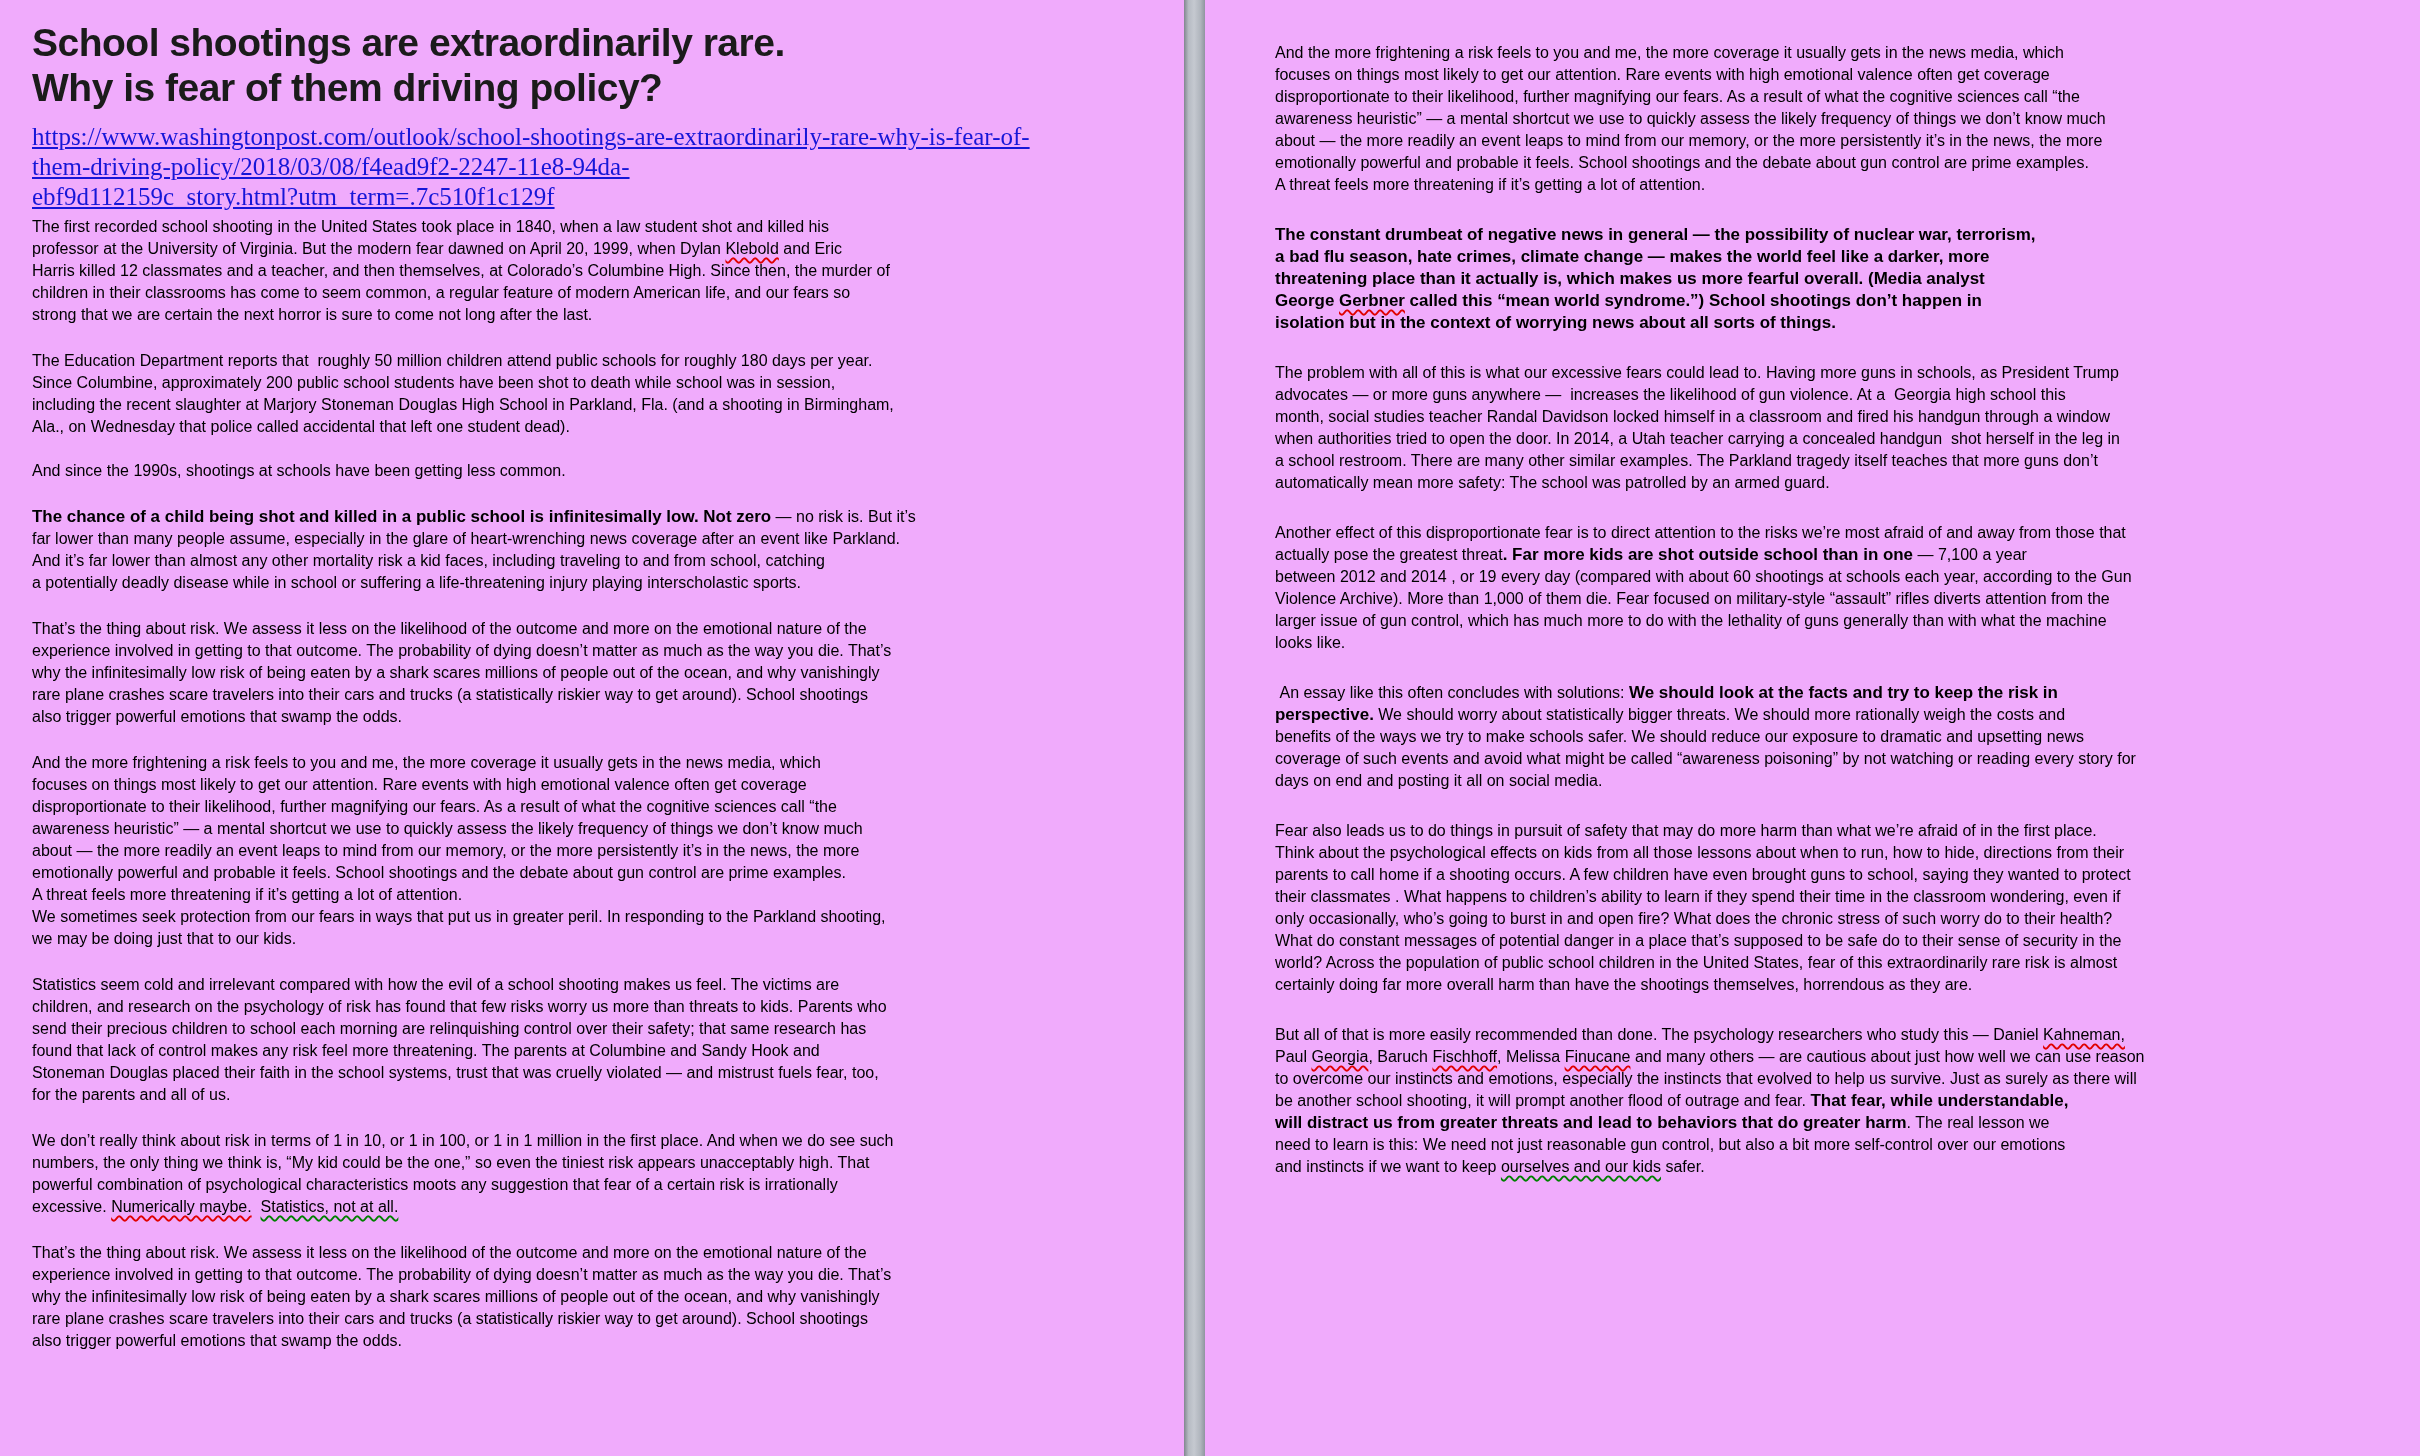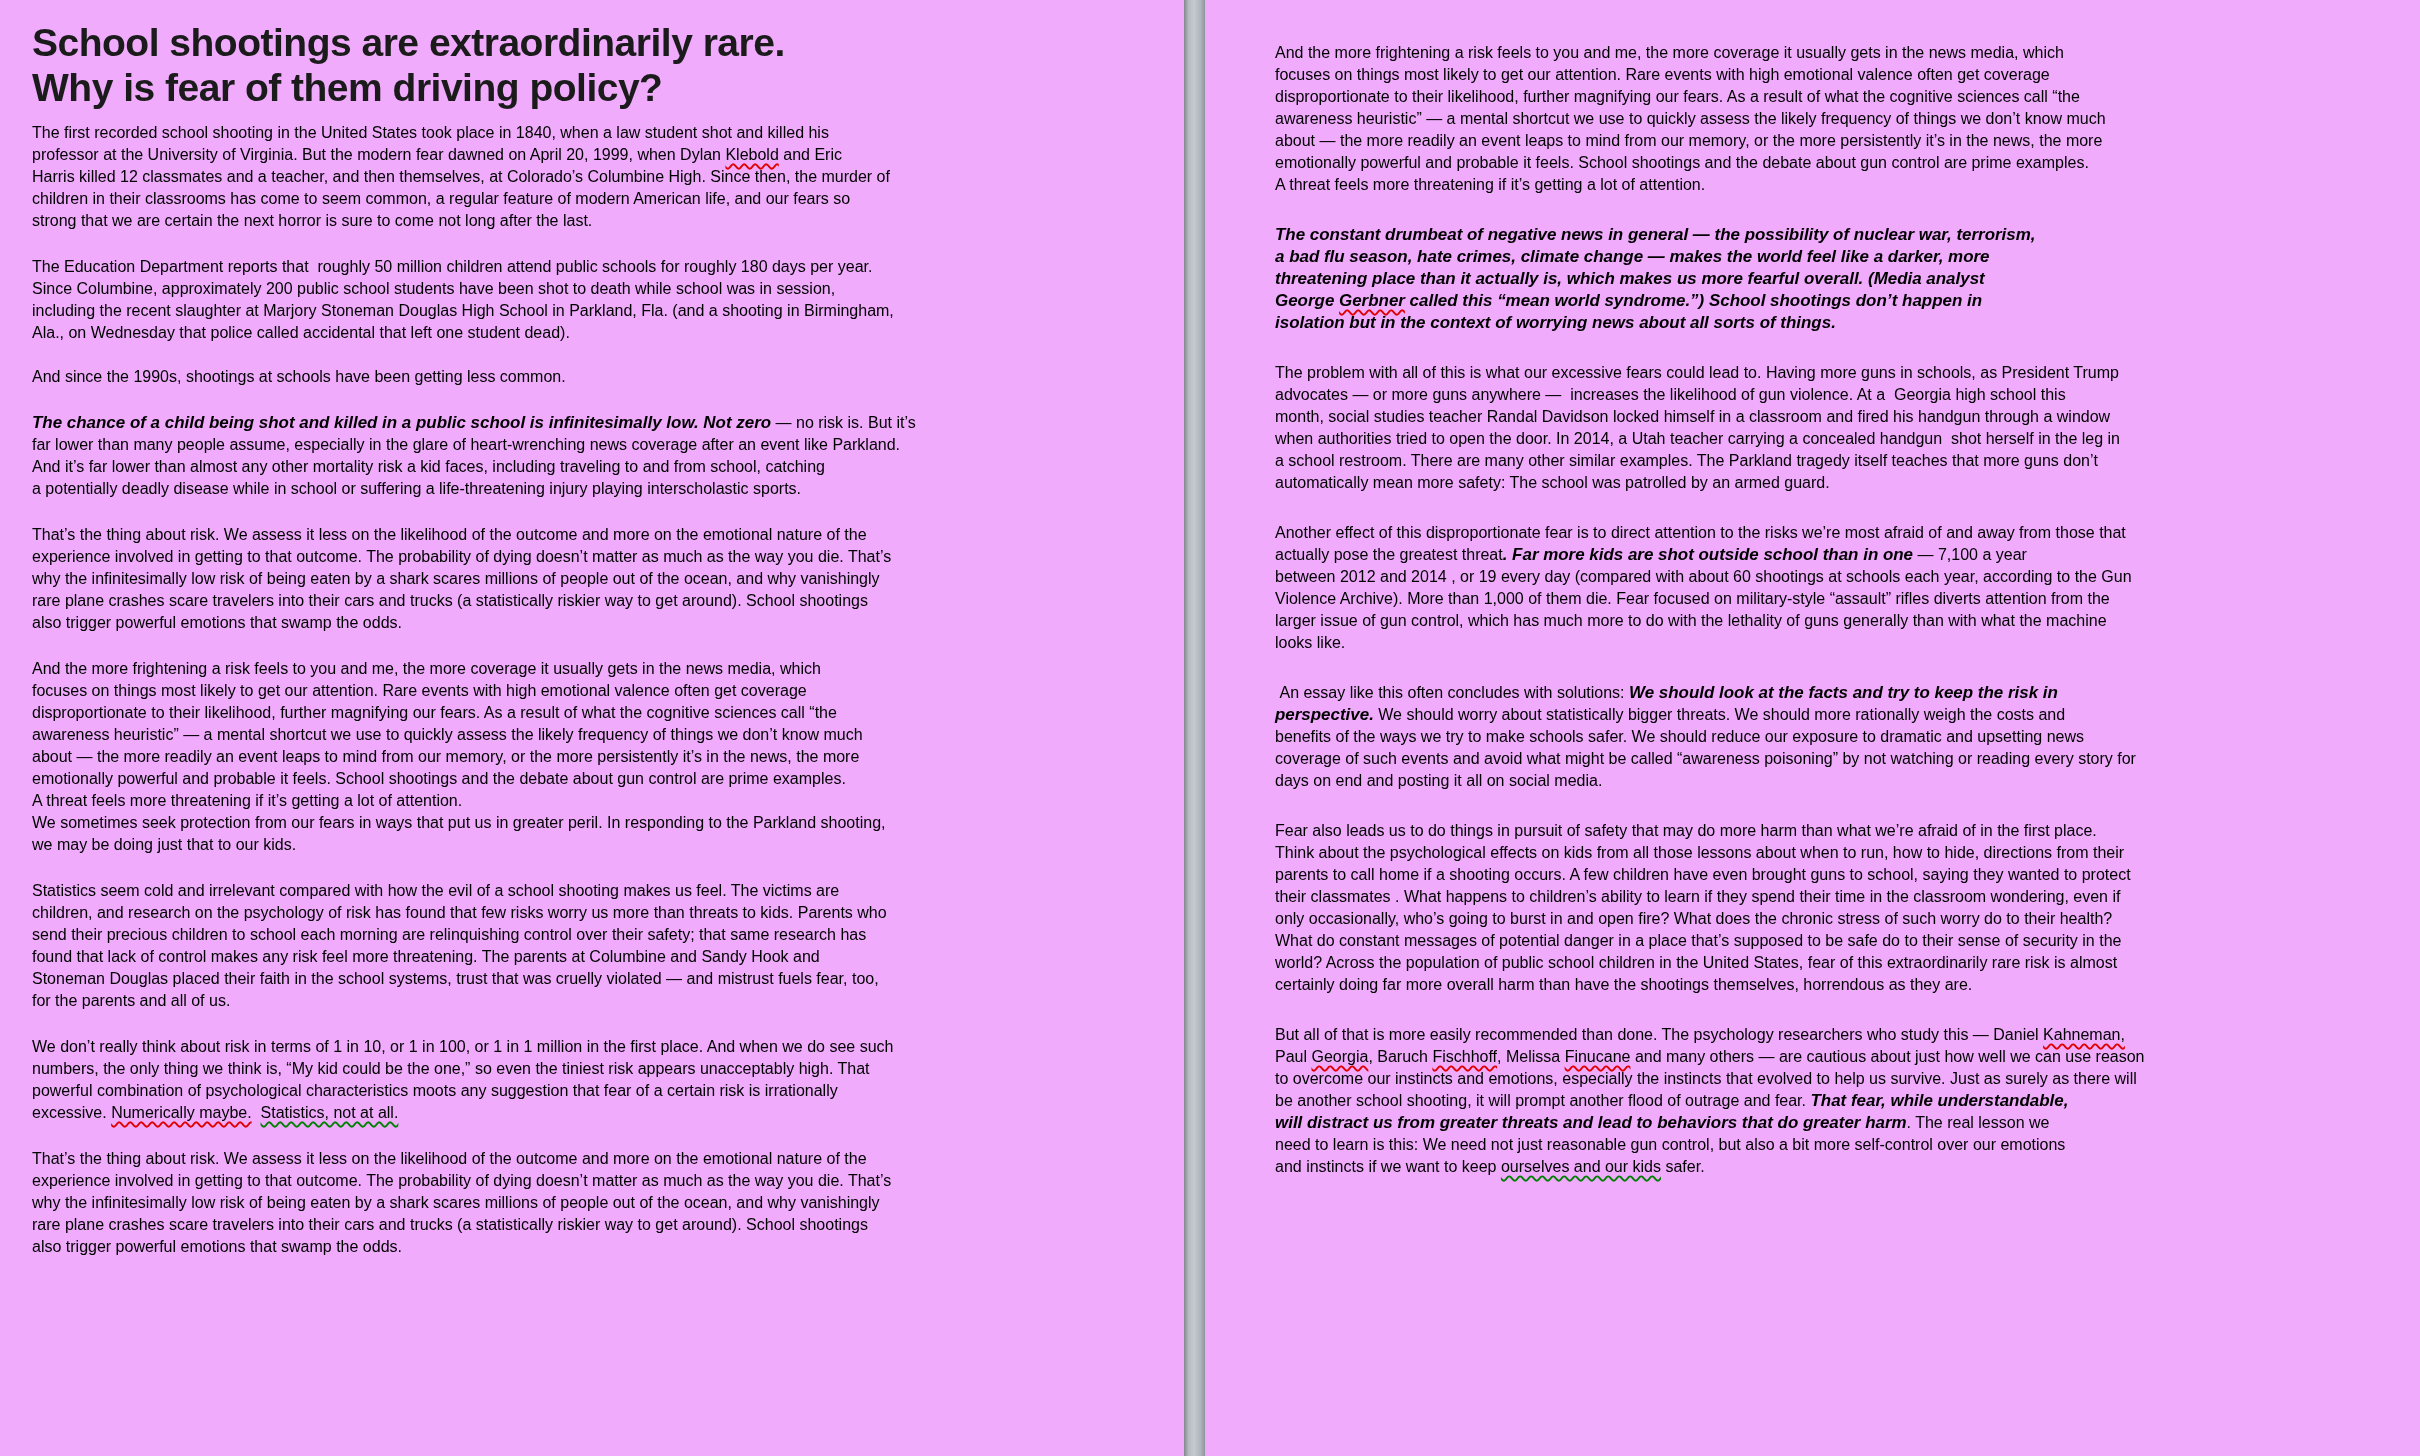--- a/index.html
+++ b/index.html
@@ -9,33 +9,36 @@
   .page-left{left:0;width:1184px;padding:20px 30px 0 32px;}
   .page-right{left:1205px;width:1215px;padding:42px 12px 0 70px;}
   .divider{position:absolute;left:1184px;top:0;width:21px;height:1456px;
            background:linear-gradient(90deg,#81868f 0,#b6bbc3 22%,#c5c9d0 48%,#b0b5bd 78%,#8f95a0 100%);}
   .doc-title{font-size:39px;font-weight:bold;line-height:45px;letter-spacing:-0.5px;color:#1b1b1b;
              white-space:pre-line;margin:0 0 12px 0;}
   .doc-link{display:inline-block;font-family:"Liberation Serif","DejaVu Serif",serif;font-size:25px;line-height:30px;
             color:#1616d8;text-decoration:underline;white-space:pre-line;margin:0 0 4px 0;cursor:pointer;}
   .para{font-size:16px;line-height:22px;white-space:pre-wrap;margin:0 0 24px 0;}
   .page-right .para{margin-bottom:28px;}
-  .bi{font-weight:bold;font-style:italic;font-size:1.06em;line-height:1.3;}
+  .bi{font-weight:bold;font-size:1.06em;line-height:1.3;}
   .sq-red{text-decoration:underline wavy #e00000 2px;text-underline-offset:3px;}
   .sq-green{text-decoration:underline wavy #008000 2px;text-underline-offset:3px;}
   .bi.sq-red{text-decoration:underline wavy #e00000 2px;text-underline-offset:3px;text-align:right;}
 </style>
 </head>
 <body>
 
 <div class="screen">
 
   <div class="page page-left">
     <h1 class="doc-title">School shootings are extraordinarily rare.
 Why is fear of them driving policy?</h1>
+    <a class="doc-link">https://www.washingtonpost.com/outlook/school-shootings-are-extraordinarily-rare-why-is-fear-of-
+them-driving-policy/2018/03/08/f4ead9f2-2247-11e8-94da-
+ebf9d112159c_story.html?utm_term=.7c510f1c129f</a>
     <div class="para"><span>The first recorded school shooting in the United States took place in 1840, when a law student shot and killed his
 professor at the University of Virginia. But the modern fear dawned on April 20, 1999, when Dylan </span><span class="sq-red">Klebold</span><span> and Eric
 Harris killed 12 classmates and a teacher, and then themselves, at Colorado’s Columbine High. Since then, the murder of
 children in their classrooms has come to seem common, a regular feature of modern American life, and our fears so
 strong that we are certain the next horror is sure to come not long after the last.</span></div>
     <div class="para"><span>The Education Department reports that  roughly 50 million children attend public schools for roughly 180 days per year.
 Since Columbine, approximately 200 public school students have been shot to death while school was in session,
 including the recent slaughter at Marjory Stoneman Douglas High School in Parkland, Fla. (and a shooting in Birmingham,
 Ala., on Wednesday that police called accidental that left one student dead).
 </span><span>

